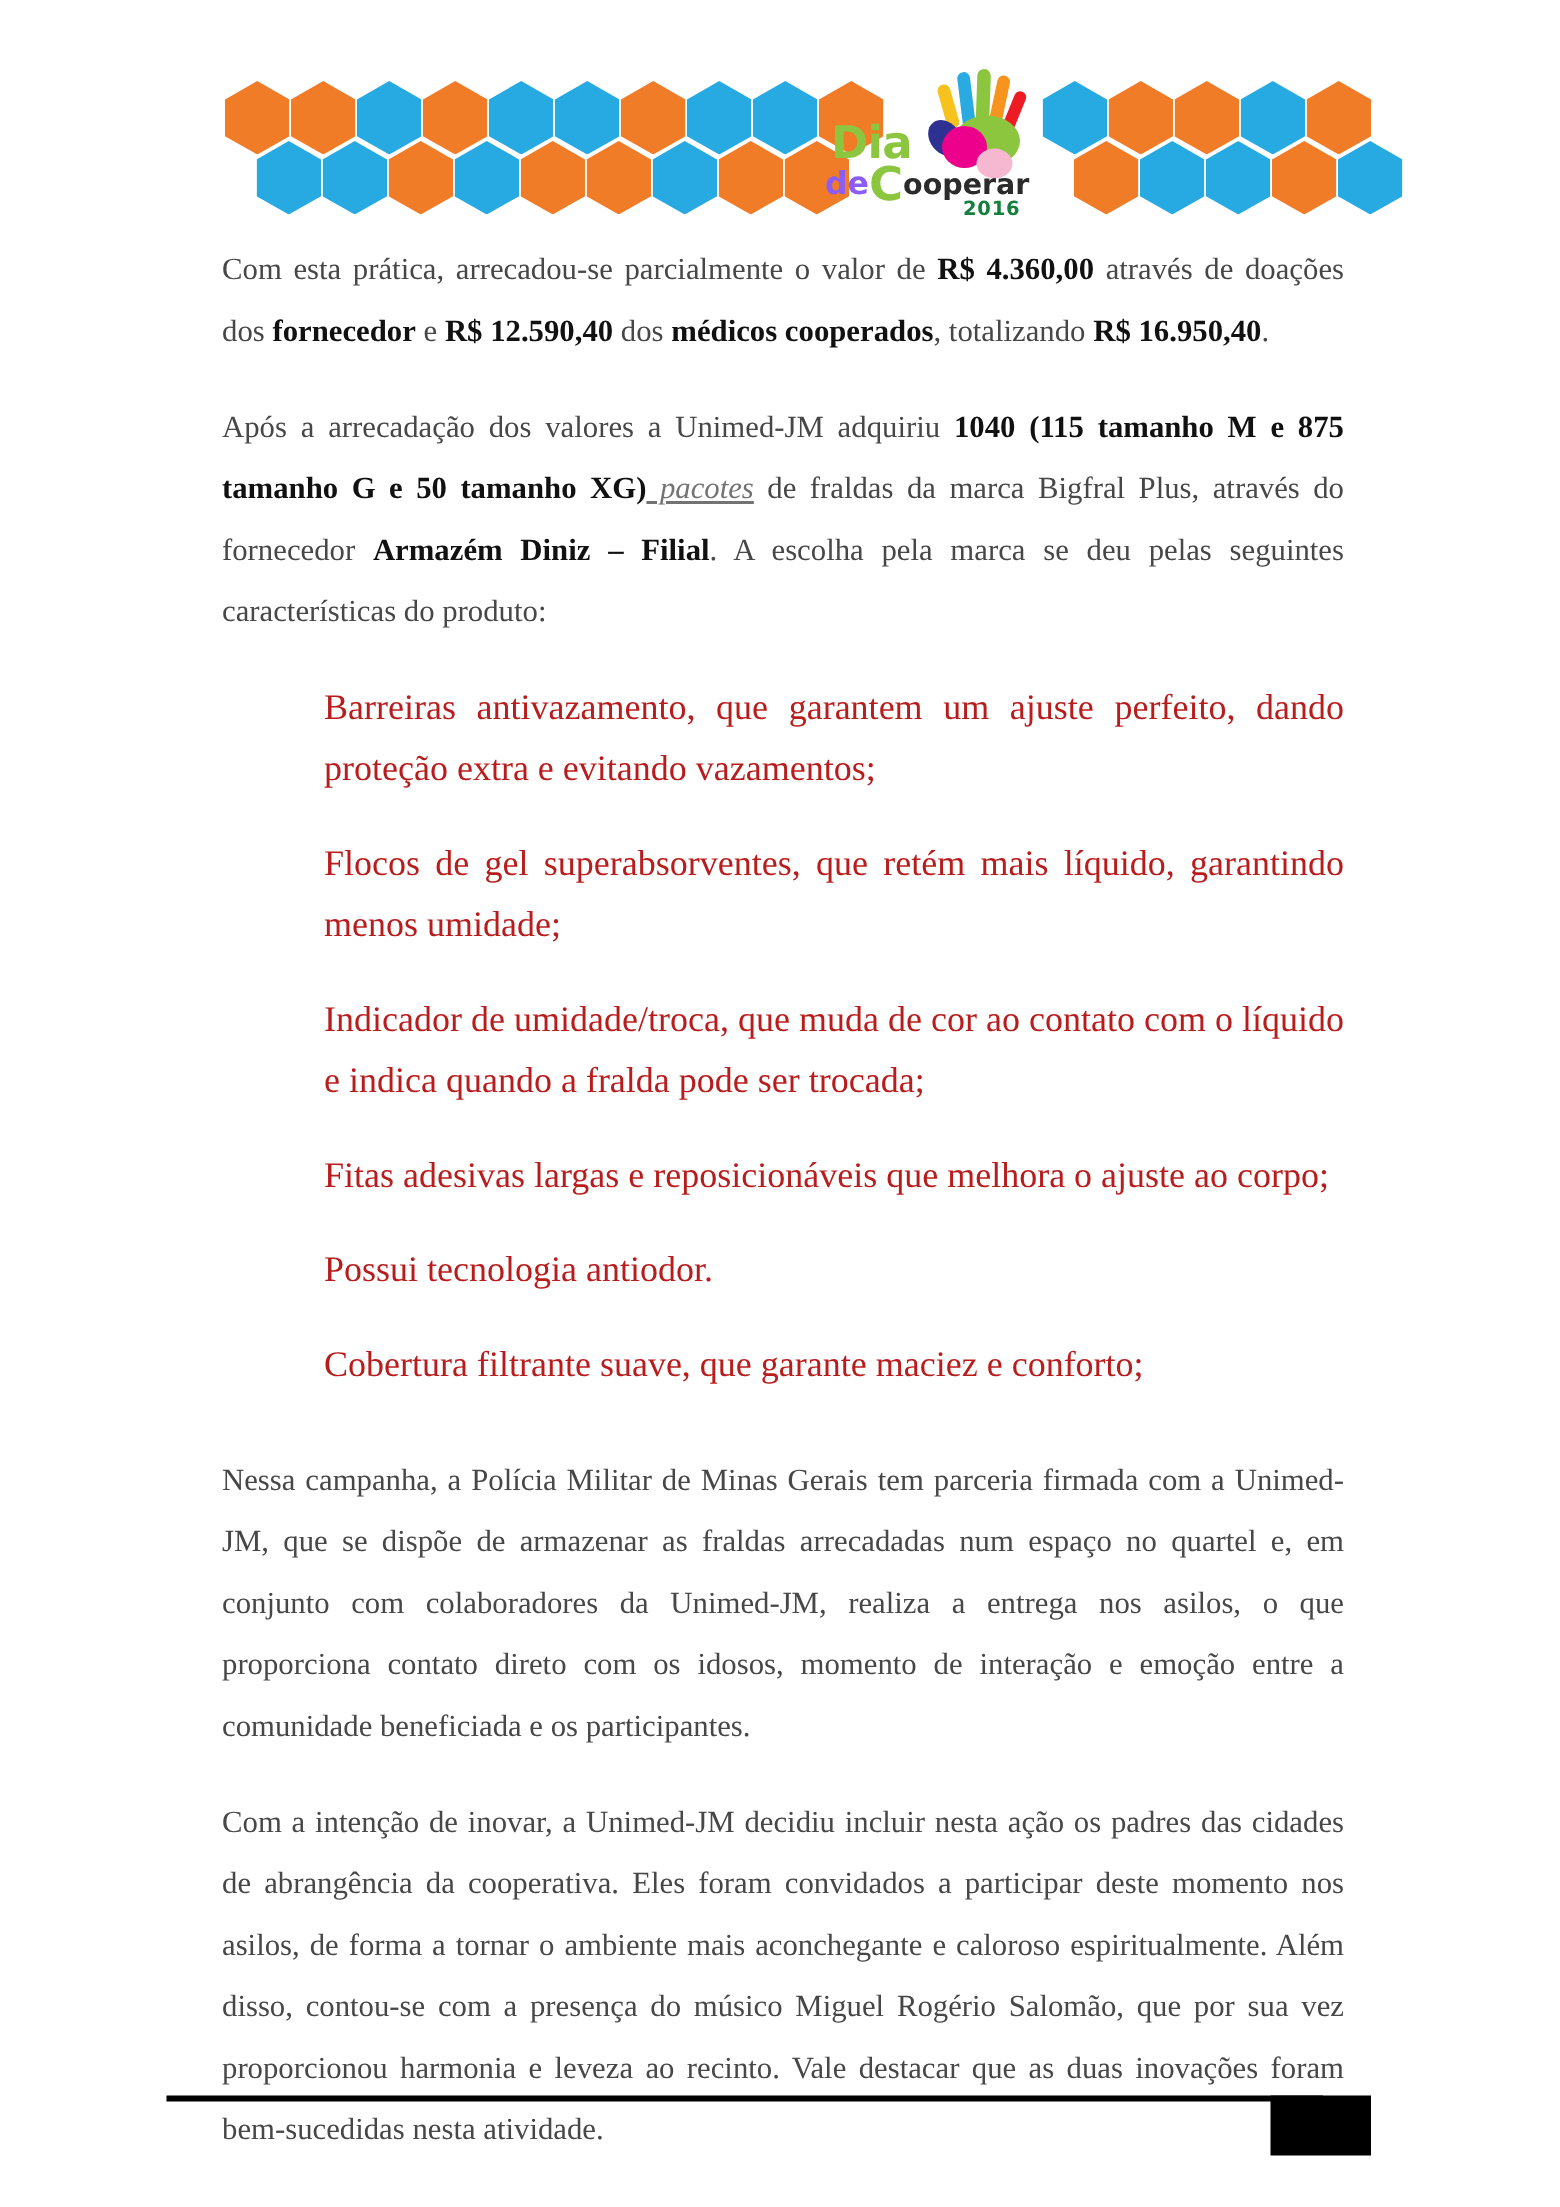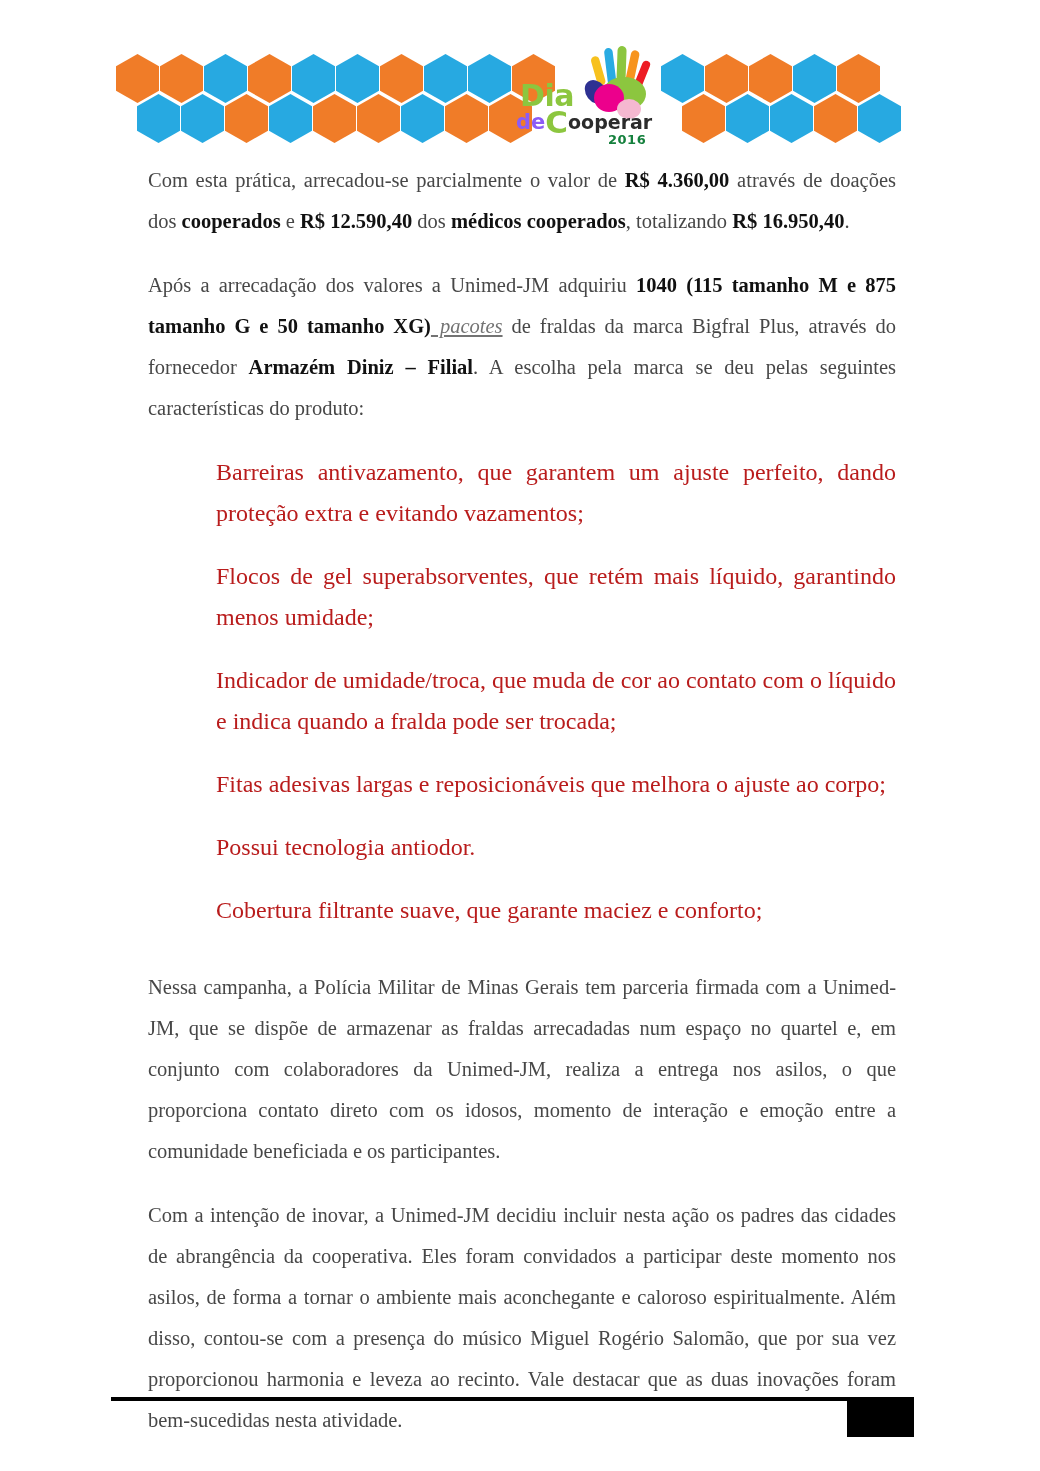--- a/index.html
+++ b/index.html
@@ -29,21 +29,21 @@
   
   .header-banner {
     position: absolute;
     left: 0;
     top: 40px;
     width: 1040px;
     height: 112px;
   }
   .banner-inner {
     position: absolute;
-    left: 116px;
+    left: 150px;
     top: 0;
     width: 790px;
     height: 112px;
   }
 
   .hex-group {
     position: absolute;
     top: 0;
   }
   .hex-group.left  { left: 0px; }
@@ -250,21 +250,21 @@
           <div class="hex orange"></div>
           <div class="hex blue"></div>
         </div>
       </div>
 
     </div>
   </div>
 
   <div class="content">
 
-    <p class="para"><span>Com esta prática, arrecadou-se parcialmente o valor de </span><b>R$ 4.360,00</b><span> através de doações dos </span><b>cooperados</b><span> e </span><b>R$ 12.590,40</b><span> dos </span><b>médicos cooperados</b><span>, totalizando </span><b>R$ 16.950,40</b><span>.</span></p>
+    <p class="para"><span>Com esta prática, arrecadou-se parcialmente o valor de </span><b>R$ 4.360,00</b><span> através de doações dos </span><b>fornecedor</b><span> e </span><b>R$ 12.590,40</b><span> dos </span><b>médicos cooperados</b><span>, totalizando </span><b>R$ 16.950,40</b><span>.</span></p>
 
     <p class="para"><span>Após a arrecadação dos valores a Unimed-JM adquiriu </span><b>1040 (115 tamanho M e 875 tamanho G e 50 tamanho XG)</b><i> pacotes</i><span> de fraldas da marca Bigfral Plus, através do fornecedor </span><b>Armazém Diniz – Filial</b><span>. A escolha pela marca se deu pelas seguintes características do produto:</span></p>
 
     <ul class="bullet-list">
       <li class="bullet-item">Barreiras antivazamento, que garantem um ajuste perfeito, dando proteção extra e evitando vazamentos;</li>
       <li class="bullet-item">Flocos de gel superabsorventes, que retém mais líquido, garantindo menos umidade;</li>
       <li class="bullet-item">Indicador de umidade/troca, que muda de cor ao contato com o líquido e indica quando a fralda pode ser trocada;</li>
       <li class="bullet-item">Fitas adesivas largas e reposicionáveis que melhora o ajuste ao corpo;</li>
       <li class="bullet-item">Possui tecnologia antiodor.</li>
       <li class="bullet-item">Cobertura filtrante suave, que garante maciez e conforto;</li>

